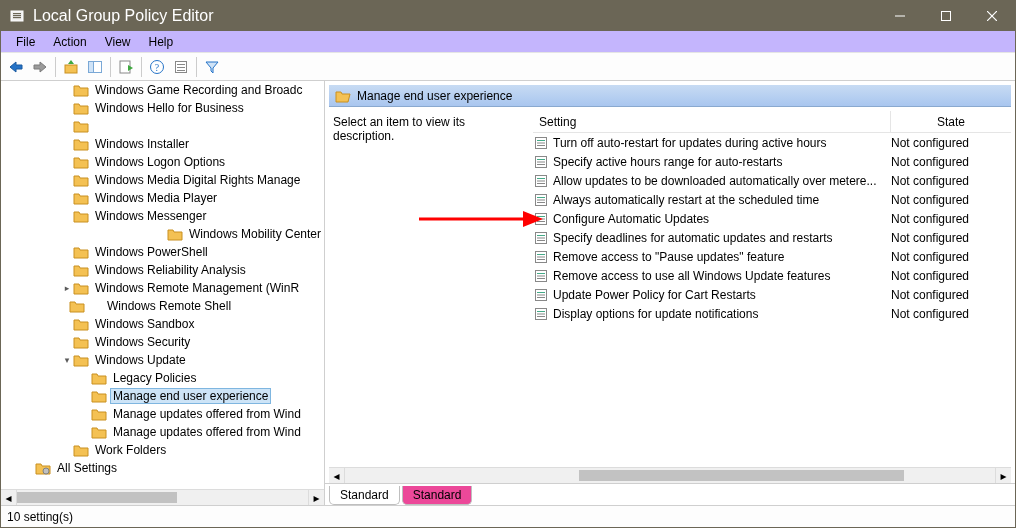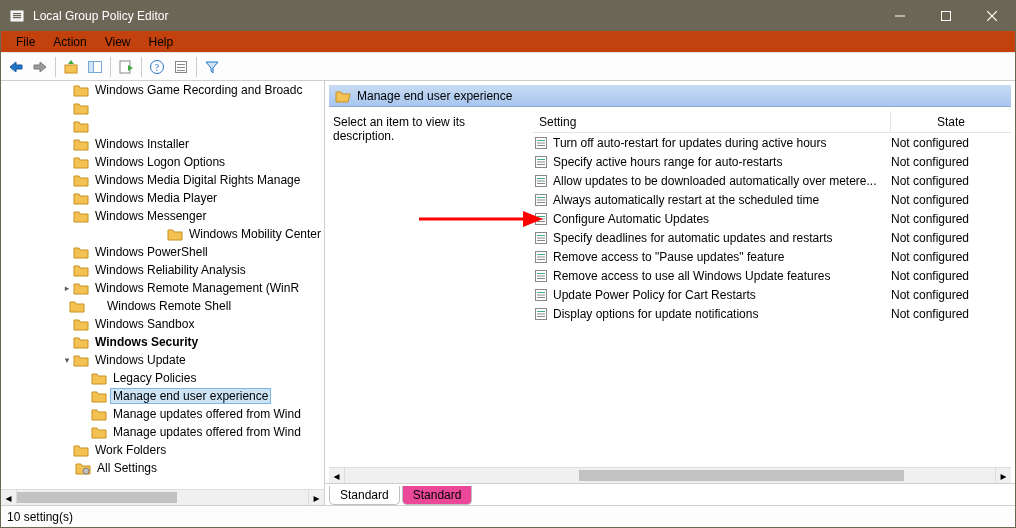--- a/index.html
+++ b/index.html
@@ -1,22 +1,22 @@
 <!DOCTYPE html>
 <html><head>
 <meta charset="utf-8">
 <style>
   * { box-sizing: border-box; }
   html, body { margin: 0; padding: 0; font-family: "Segoe UI", Tahoma, sans-serif; font-size: 12px; color: #000; background: #fff; }
   .window { width: 1016px; height: 528px; display: flex; flex-direction: column; border: 1px solid #6b6656; }
   .titlebar { height: 30px; background: #6b6656; color: #fff; display: flex; align-items: center; padding: 0 0 0 8px; }
   .titlebar .app-icon { width: 16px; height: 16px; margin-right: 8px; display:flex; align-items:center; justify-content:center; }
-  .titlebar .title { flex: 1; font-size: 12px; }
+  .titlebar .title { flex: 1; font-size: 16px; }
   .titlebar .win-btn { width: 46px; height: 30px; display: flex; align-items: center; justify-content: center; color:#fff; }
-  .menubar { height: 22px; display: flex; align-items: center; padding: 2px 6px; border-bottom: 1px solid #e5e5e5; background:#c2410c; }
+  .menubar { height: 22px; display: flex; align-items: center; padding: 2px 6px; border-bottom: 1px solid #e5e5e5; background:#c4b5fd; }
   .menubar .menu-item { padding: 2px 9px; }
   .toolbar { height: 28px; display: flex; align-items: center; padding: 0 4px; gap: 2px; border-bottom: 1px solid #cfcfcf; background:#fdfdfd; }
   .toolbar .tb-sep { width:1px; height:20px; background:#ccc; margin:0 2px; }
   .tb-btn { width: 22px; height: 22px; display: flex; align-items: center; justify-content: center; border:1px solid transparent; }
   .client { flex: 1; display: flex; min-height: 0; position:relative; }
   .tree-pane { width: 324px; border-right: 1px solid #cfcfcf; display:flex; flex-direction:column; }
   .tree-scroll { flex:1; overflow: hidden; position: relative; }
   .tree { position:absolute; left:0; right:0; top:0; }
   .tree-row { height: 18px; display: flex; align-items: center; white-space: nowrap; }
   .tree-row .expander { width: 12px; text-align: center; color:#5a5a5a; font-size:9px; }
@@ -161,20 +161,21 @@
               </span>
               <span class="label">Windows Game Recording and Broadc</span>
             </div>
             <div class="tree-row" style="padding-left: 74px;">
               <span class="expander" style="margin-left:-14px;width:12px;display:inline-block;"></span>
               <span class="ficon">
                 <svg width="16" height="14" viewBox="0 0 16 14">
                   <polygon points="1,3 6,3 7,5 15,5 15,13 1,13" class="folder-color"></polygon>
                 </svg>
               </span>
+              <span class="label">Windows Hello for Business</span>
             </div>
             <div class="tree-row" style="padding-left: 74px;">
               <span class="expander" style="margin-left:-14px;width:12px;display:inline-block;"></span>
               <span class="ficon">
                 <svg width="16" height="14" viewBox="0 0 16 14">
                   <polygon points="1,3 6,3 7,5 15,5 15,13 1,13" class="folder-color"></polygon>
                 </svg>
               </span>
             </div>
             <div class="tree-row" style="padding-left: 74px;">
@@ -269,21 +270,21 @@
             </div>
             <div class="tree-row" style="padding-left: 74px;">
               <span class="expander" style="margin-left:-14px;width:12px;display:inline-block;"></span>
               <span class="ficon">
                 <svg width="16" height="14" viewBox="0 0 16 14">
                   <polygon points="1,3 6,3 7,5 15,5 15,13 1,13" class="folder-color"></polygon>
                 </svg>
               </span>
               <span class="label">Windows Sandbox</span>
             </div>
-            <div class="tree-row" style="padding-left: 74px; font-weight: bold;">
+            <div class="tree-row" style="padding-left: 74px;">
               <span class="expander" style="margin-left:-14px;width:12px;display:inline-block;"></span>
               <span class="ficon">
                 <svg width="16" height="14" viewBox="0 0 16 14">
                   <polygon points="1,3 6,3 7,5 15,5 15,13 1,13" class="folder-color"></polygon>
                 </svg>
               </span>
               <span class="label">Windows Security</span>
             </div>
             <div class="tree-row" style="padding-left: 74px;">
               <span class="expander" style="margin-left:-14px;width:12px;display:inline-block;">▾</span>
@@ -332,21 +333,21 @@
             </div>
             <div class="tree-row" style="padding-left: 74px;">
               <span class="expander" style="margin-left:-14px;width:12px;display:inline-block;"></span>
               <span class="ficon">
                 <svg width="16" height="14" viewBox="0 0 16 14">
                   <polygon points="1,3 6,3 7,5 15,5 15,13 1,13" class="folder-color"></polygon>
                 </svg>
               </span>
               <span class="label">Work Folders</span>
             </div>
-            <div class="tree-row" style="padding-left: 76px;">
+            <div class="tree-row" style="padding-left: 36px;">
               <span class="expander" style="margin-left:-14px;width:12px;display:inline-block;"></span>
               <span class="ficon">
                 <svg width="16" height="14" viewBox="0 0 16 14">
                   <polygon points="1,3 6,3 7,5 15,5 15,13 1,13" class="folder-color"></polygon>
                   <circle cx="11" cy="10" r="3" class="gear-color"></circle>
                 </svg>
               </span>
               <span class="label">All Settings</span>
             </div>
           </div>

